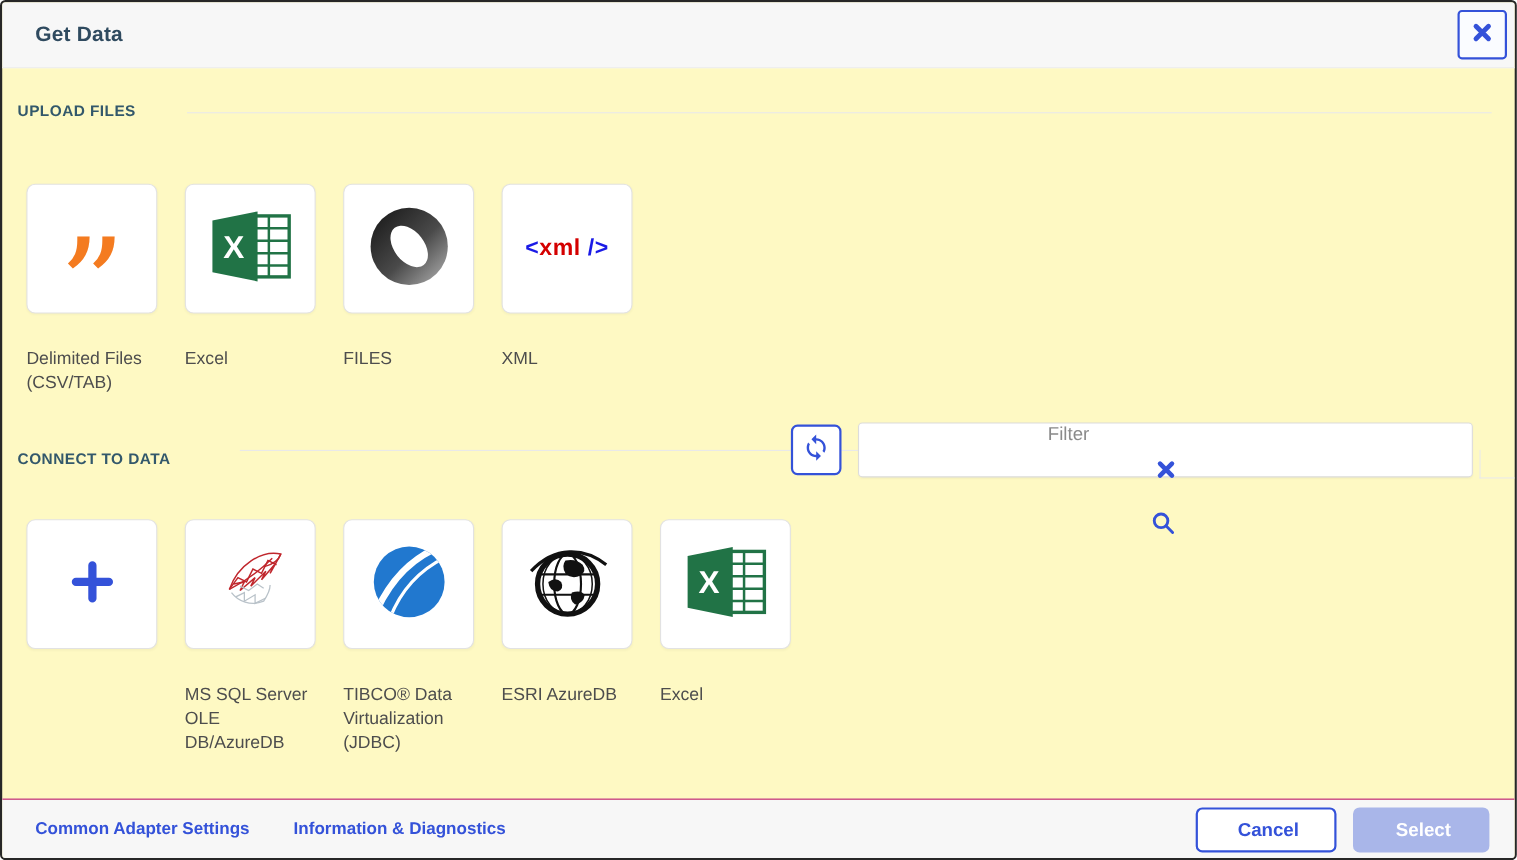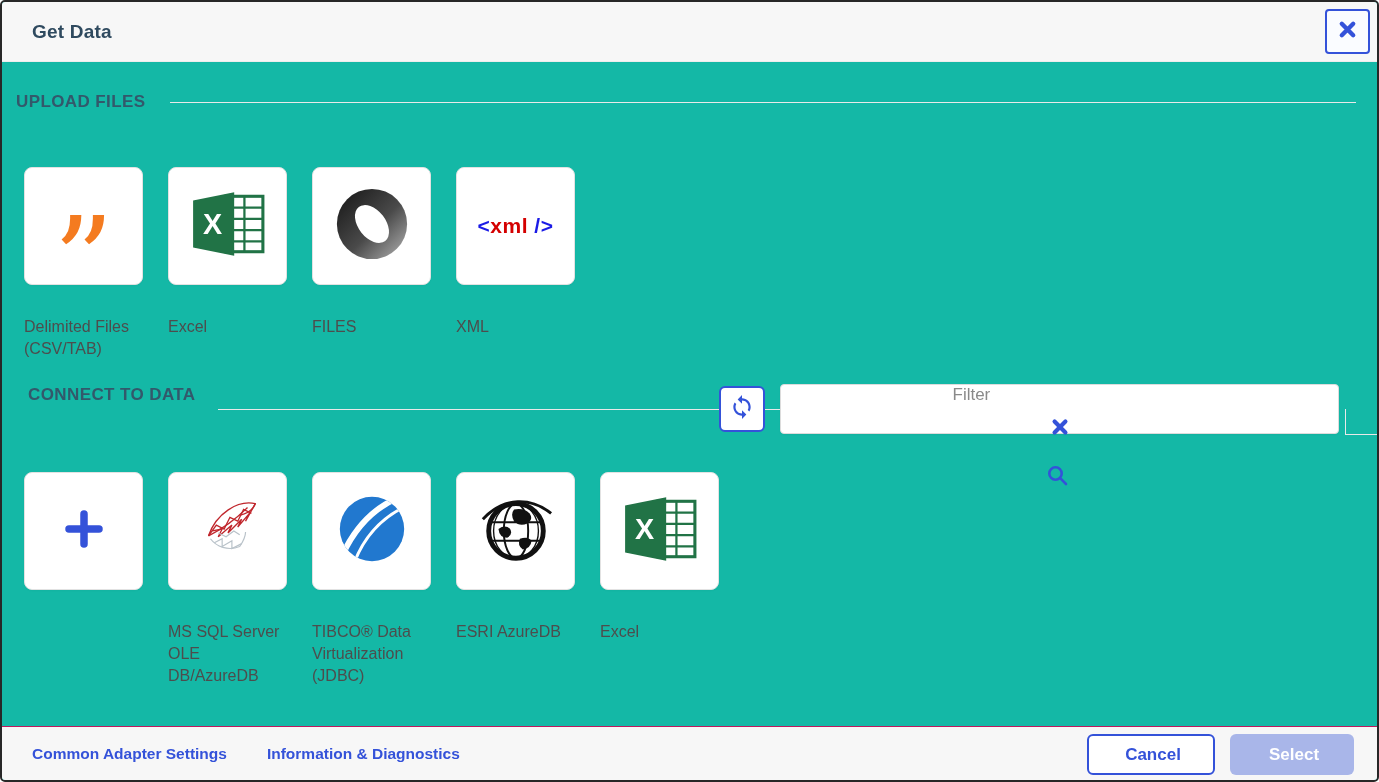--- a/index.html
+++ b/index.html
@@ -2,21 +2,21 @@
 <html><head>
 <meta charset="utf-8">
 <style>
   * { box-sizing: border-box; }
   html,body { margin:0; padding:0; background:#ffffff; }
   .dialog {
     position: relative;
     width: 1379px; height: 782px;
     border: 2px solid #272727;
     border-radius: 5px;
-    background: #14b8a6;
+    background: #fef9c3;
     font-family: "Liberation Sans", sans-serif;
     overflow: hidden;
   }
 
   
   .header {
     position:absolute; top:0; left:0; right:0; height:60px;
     background:#f7f7f7; border-bottom:1px solid #ededed;
   }
   .dlg-title {
@@ -24,25 +24,25 @@
     font-size:19px; font-weight:bold; color:#2f4a5f; letter-spacing:.2px;
   }
   .close-btn {
     position:absolute; right:7px; top:7px; width:45px; height:45px;
     border:2px solid #3452d9; border-radius:4px; background:#fafcff;
     display:flex; align-items:center; justify-content:center; cursor:pointer;
   }
 
   
   .section-title {
-    position:absolute; font-size:17px; font-weight:bold;
+    position:absolute; font-size:14px; font-weight:bold;
     color:#33586b; letter-spacing:.4px;
   }
   #upload-title  { left:14px; top:90px; }
-  #connect-title { left:14px; top:383px;margin-left:12px; }
+  #connect-title { left:14px; top:407px; }
   .hr { position:absolute; height:1px; background:#e9e9e9; }
   #hr-upload  { left:168px; right:21px; top:100px; }
   #hr-connect { left:216px; width:501px; top:407px; }
   #hr-connect2 { left:763px; width:15px; top:407px; }
   #corner-v { position:absolute; left:1343px; top:407px; width:1px; height:26px; background:#e9e9e9; }
   #corner-h { position:absolute; left:1343px; top:432px; right:0; height:1px; background:#e9e9e9; }
 
   
   .tile-row { position:absolute; left:22px; display:flex; }
   #row-upload  { top:165px; }

